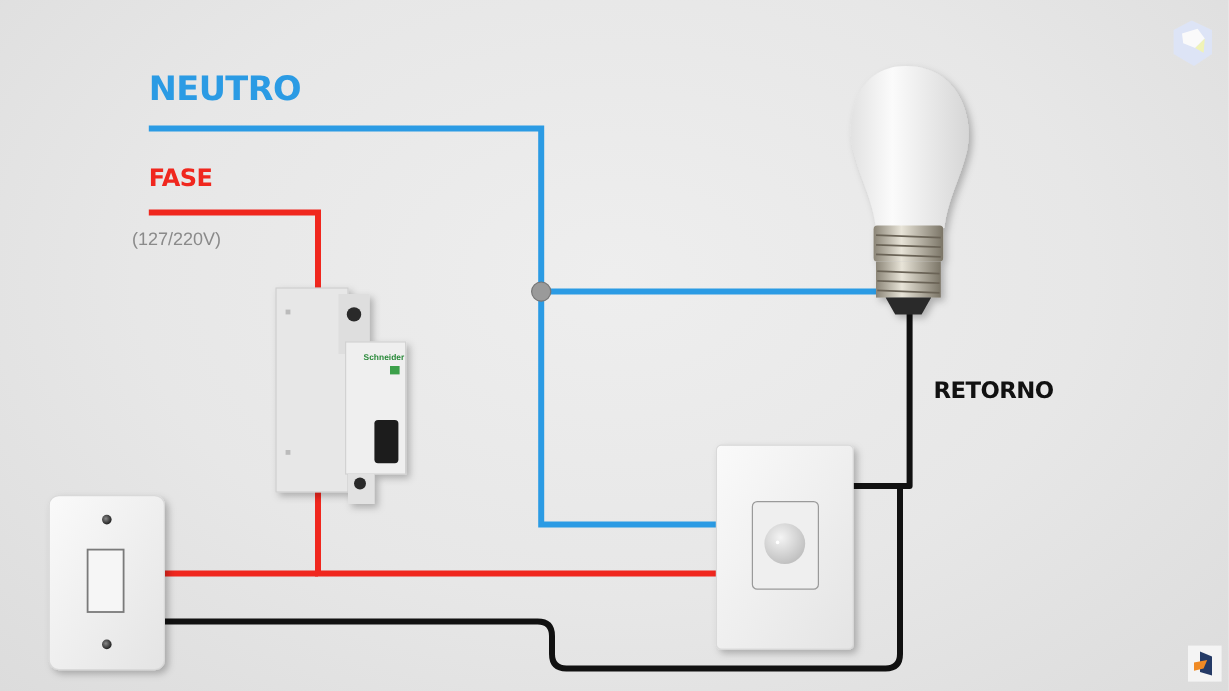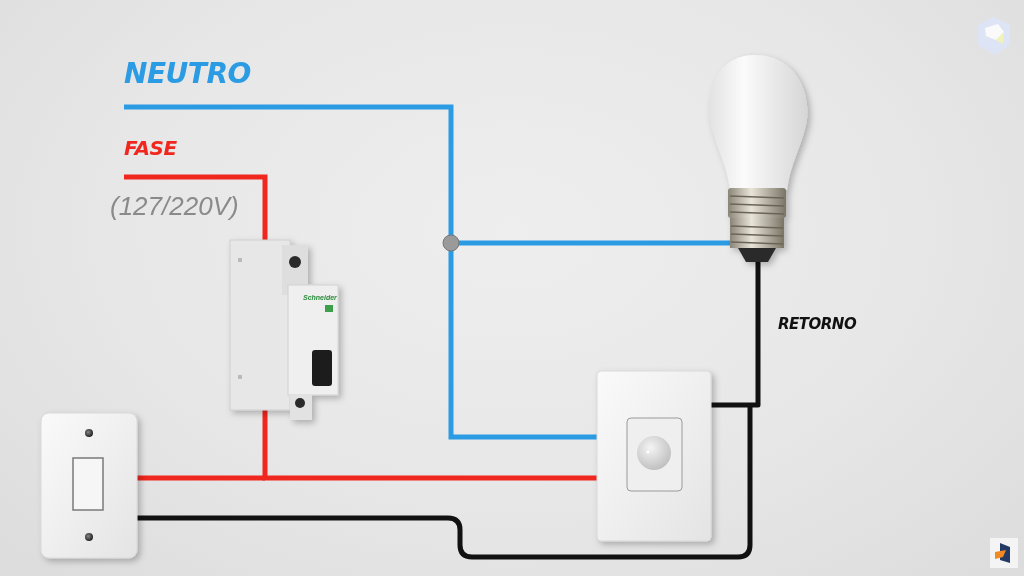--- a/index.html
+++ b/index.html
@@ -1,26 +1,26 @@
 <!DOCTYPE html>
 <html><head>
 <meta charset="utf-8">
 <style>
   html, body { margin: 0; padding: 0; }
   body {
     width: 1024px; height: 576px; overflow: hidden; position: relative;
     background: radial-gradient(ellipse at 50% 40%, #eeeeee 0%, #e7e7e7 55%, #dcdcdc 100%);
     font-family: "DejaVu Sans", sans-serif;
   }
-  #stage { position: absolute; left: 0; top: 0; width: 1024px; height: 576px; font-style: italic; }
+  #stage { position: absolute; left: 0; top: 0; width: 1024px; height: 576px; }
   .label {
     position: absolute; font-family: "DejaVu Sans", sans-serif; font-weight: bold;
     letter-spacing: -0.5px; line-height: 1;
   }
-  .sub { position: absolute; font-family: "Liberation Sans", sans-serif; color: #8a8a8a; font-size: 26px; }
+  .sub { position: absolute; font-family: "Liberation Sans", sans-serif; color: #8a8a8a; font-size: 15px; }
 </style>
 </head>
 <body>
 
 <div id="stage">
   <svg width="1024" height="576" viewBox="0 0 1024 576" xmlns="http://www.w3.org/2000/svg">
     <defs>
       <linearGradient id="bulbGrad" x1="0" x2="1" y1="0" y2="0">
         <stop offset="0" stop-color="#e2e2e2"></stop>
         <stop offset="0.35" stop-color="#fbfbfb"></stop>
@@ -120,14 +120,14 @@
     <g>
       <rect x="990" y="538" width="28" height="30" fill="#f4f4f4"></rect>
       <path d="M 1000,543 L 1010,547 L 1010,563 L 1000,560 Z" fill="#243a66"></path>
       <path d="M 995,552 L 1006,550 L 1003,557 L 995,559 Z" fill="#f08a24"></path>
     </g>
   </svg>
 
   <div class="label" style="left:124px; top:60px; font-size:28px; color:#2b9be4;">NEUTRO</div>
   <div class="label" style="left:124px; top:138px; font-size:20px; color:#f0271e;">FASE</div>
   <div class="sub" style="left:110px; top:191px;">(127/220V)</div>
-  <div class="label" style="left:778px; top:317px; font-size:15px; color:#111;">RETORNO</div>
+  <div class="label" style="left:778px; top:317px; font-size:19px; color:#111;">RETORNO</div>
 </div>
 
 </body></html>

